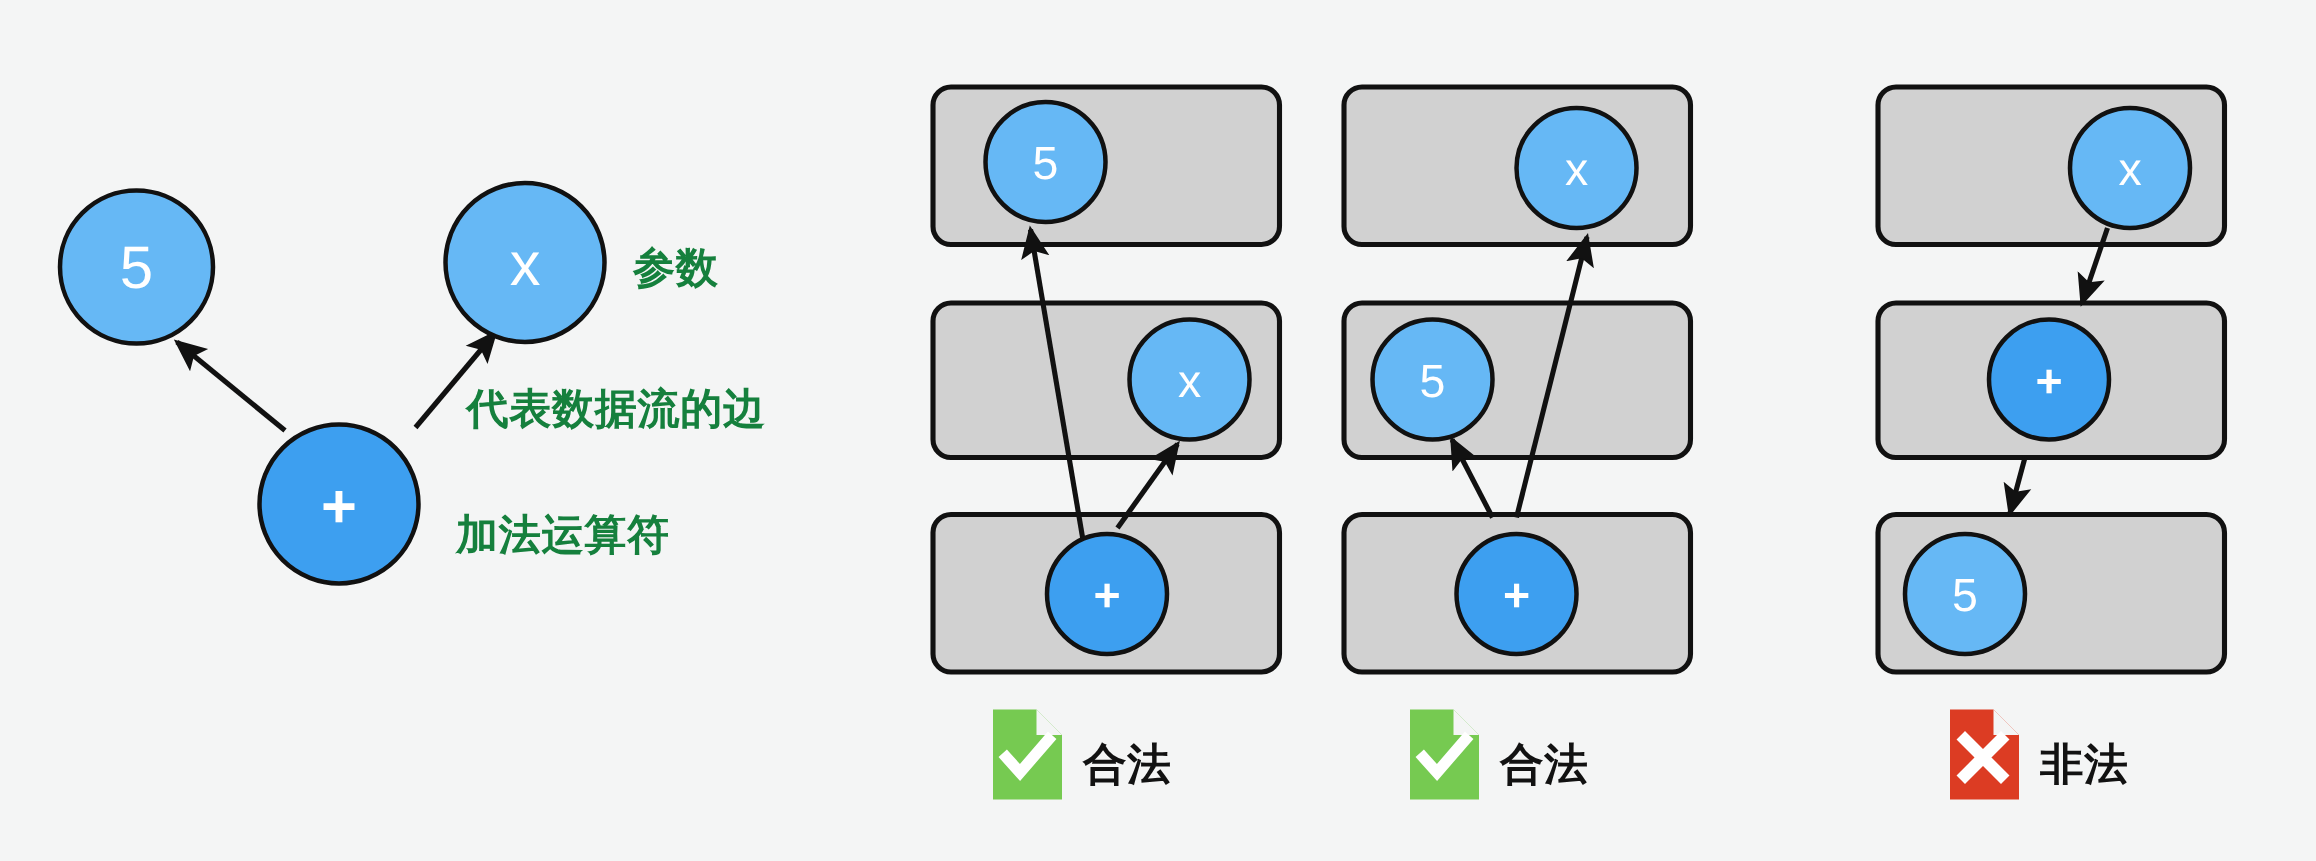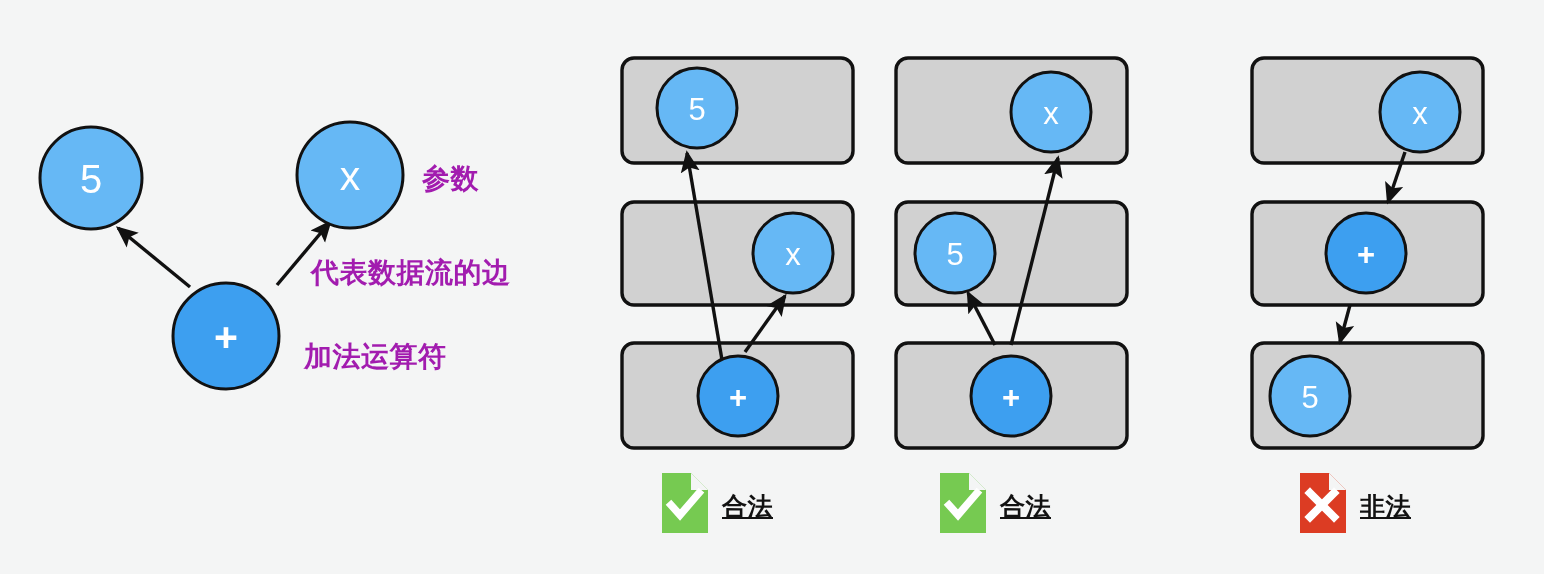--- a/index.html
+++ b/index.html
@@ -22,32 +22,31 @@
     position: absolute;
     top: 0;
     left: 0;
     width: 1544px;
     height: 574px;
   }
   .legend-label {
     position: absolute;
     font-size: 28px;
     font-weight: bold;
-    color: #a21caf;
+    color: #15803d;
     white-space: nowrap;
     letter-spacing: 0.5px;
   }
   .status-label {
     position: absolute;
-    font-size: 25px;
+    font-size: 29px;
     font-weight: bold;
     color: #121212;
     white-space: nowrap;
     letter-spacing: 0.5px;
-    text-decoration: underline;
   }
   .node-text {
     font-family: "Liberation Sans", "DejaVu Sans", sans-serif;
     fill: #ffffff;
     text-anchor: middle;
     dominant-baseline: central;
   }
 </style>
 </head>
 <body>

